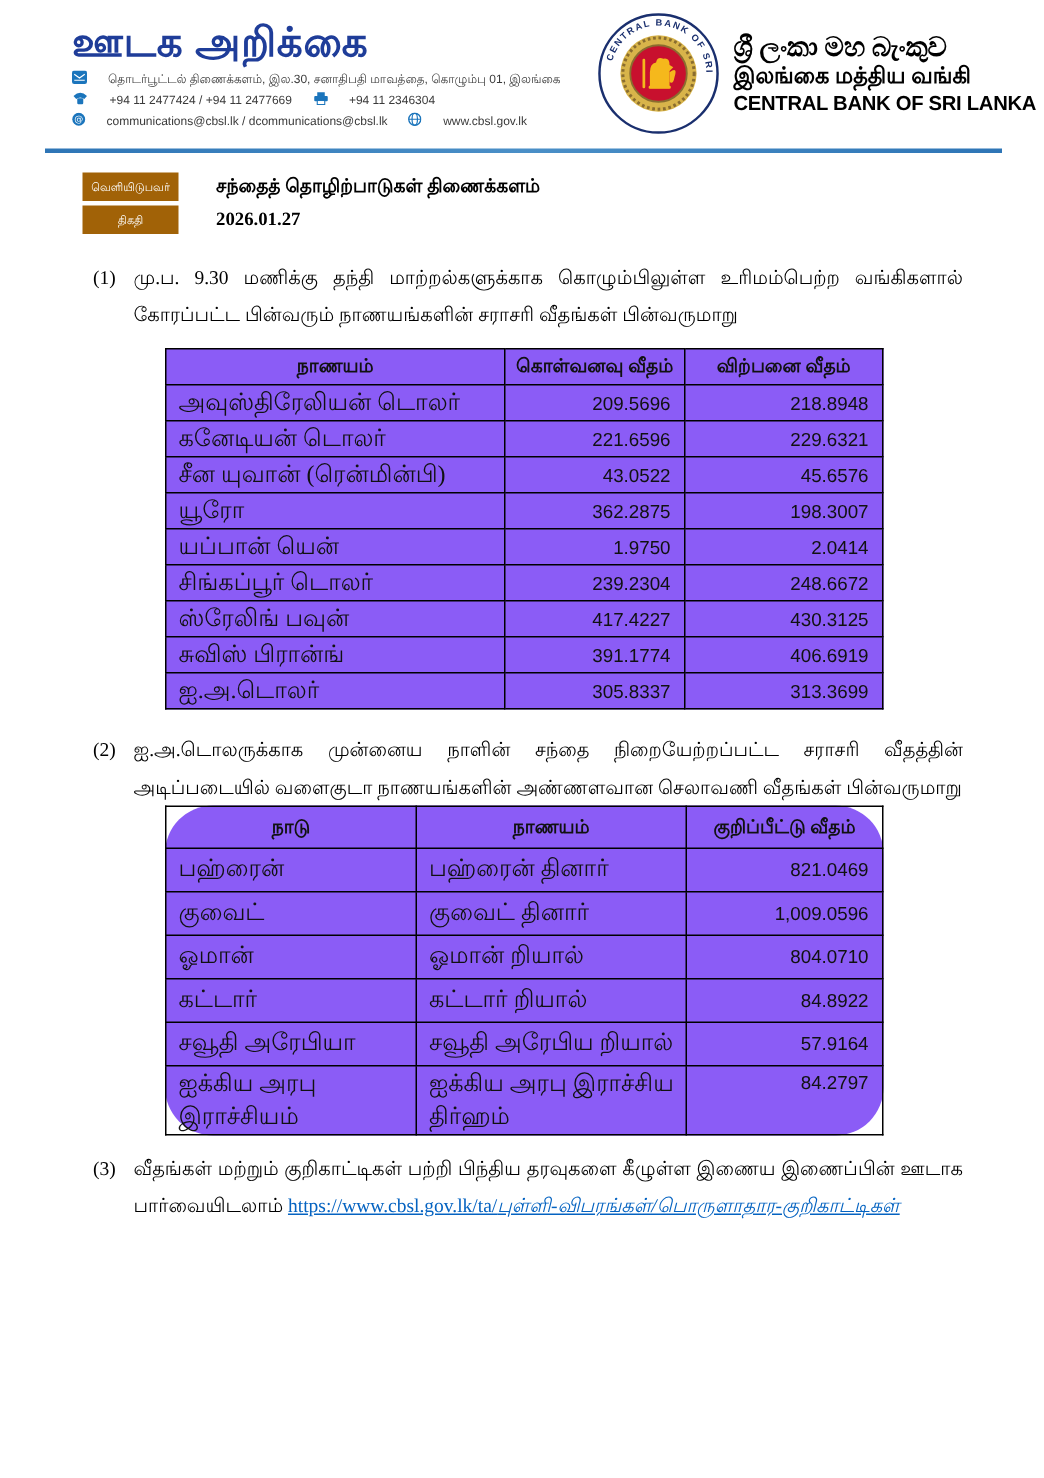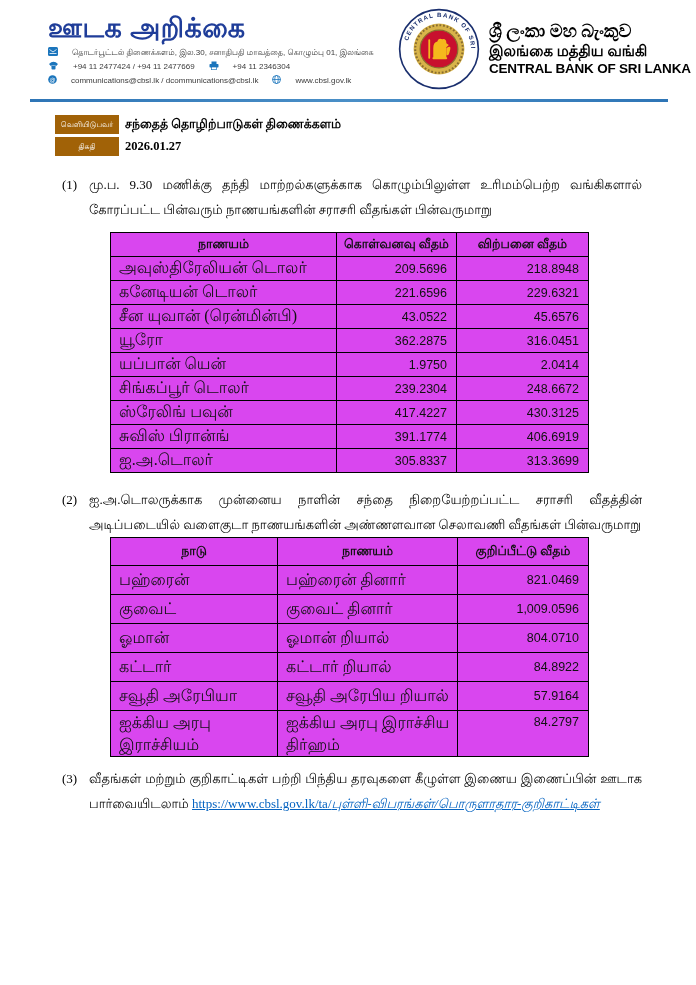--- a/index.html
+++ b/index.html
@@ -20,39 +20,39 @@
   .bank-si { font-size:18px; font-weight:bold; color:#000; }
   .bank-ta { font-size:15px; font-weight:bold; color:#000; }
   .bank-en { font-family:"Liberation Sans", sans-serif; font-size:13.5px; font-weight:900; color:#000; letter-spacing:-0.2px; }
 
   .divider { position:absolute; top:99px; left:30px; width:638px; height:3px; background:linear-gradient(90deg,#2E75B6,#4a8fc7 50%,#2E75B6); }
 
   
   .meta { position:absolute; top:115px; left:55px; }
   .meta-row { display:flex; align-items:center; margin-bottom:3px; }
   .meta-label { width:64px; height:19px; background:#a16207; color:#fff; font-family:"Liberation Sans", sans-serif; font-size:7.5px; display:flex; align-items:center; justify-content:center; text-align:center; }
-  .meta-value { margin-left:6px; font-weight:bold; font-size:12.5px; color:#000; }
+  .meta-value { margin-left:25px; font-weight:bold; font-size:12.5px; color:#000; }
 
   
   .para { position:absolute; left:62px; width:580px; display:flex; font-size:13px; line-height:25px; color:#000; }
   .para-num { width:27px; flex:0 0 auto; }
   .para-text { flex:1; text-align:justify; }
   #para1 { top:172px; }
   #para2 { top:487px; }
   #para3 { top:766px; }
   .doc-link { color:#0563C1; text-decoration:underline; }
   .doc-link .link-tamil { font-style:italic; }
 
   
-  table { border-collapse:collapse; table-layout:fixed; background:#d946ef; }
+  table { border-collapse:collapse; table-layout:fixed; background:#8b5cf6; }
   th, td { border:1px solid #000; font-weight:normal; }
   th { font-weight:bold; text-align:center; font-size:12.5px; }
   .tbl { position:absolute; left:110px; width:478px; }
   #table1 { top:232px; }
-  #table2 { top:537px; }
+  #table2 { top:537px;border-radius:32px; }
   #table1 th, #table1 td { height:24px; }
   #table2 th { height:28px; }
   #table2 td { height:29px; }
   #table2 tr.tall td { height:46px; }
   td.name { text-align:left; padding-left:8px; font-size:16px; }
   td.num { text-align:right; padding-right:9px; font-family:"Liberation Sans", sans-serif; font-size:12.5px; }
   #table2 tr.tall td.num { vertical-align:top; padding-top:4px;text-align:right; }
   #table2 td.name { line-height:1.35; padding-right:6px; }
 </style>
 </head>
@@ -176,21 +176,21 @@
           <td class="num">229.6321</td>
         </tr>
     <tr>
           <td class="name">சீன  யுவான்  (ரென்மின்பி)</td>
           <td class="num">43.0522</td>
           <td class="num">45.6576</td>
         </tr>
     <tr>
           <td class="name">யூரோ</td>
           <td class="num">362.2875</td>
-          <td class="num">316.0451</td>
+          <td class="num">198.3007</td>
         </tr>
     <tr>
           <td class="name">யப்பான்  யென்</td>
           <td class="num">1.9750</td>
           <td class="num">2.0414</td>
         </tr>
     <tr>
           <td class="name">சிங்கப்பூர்  டொலர்</td>
           <td class="num">239.2304</td>
           <td class="num">248.6672</td>

